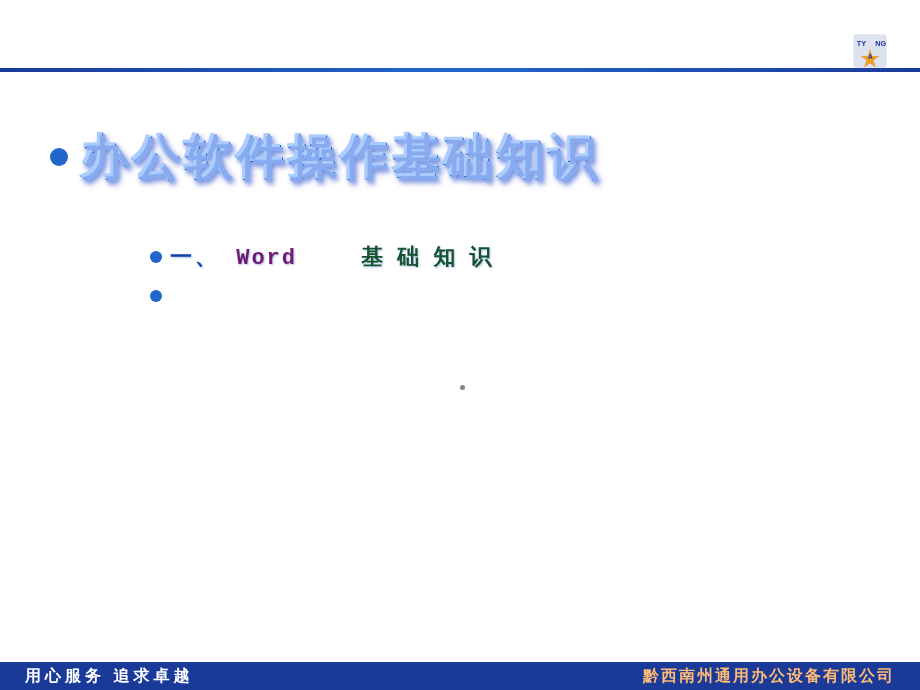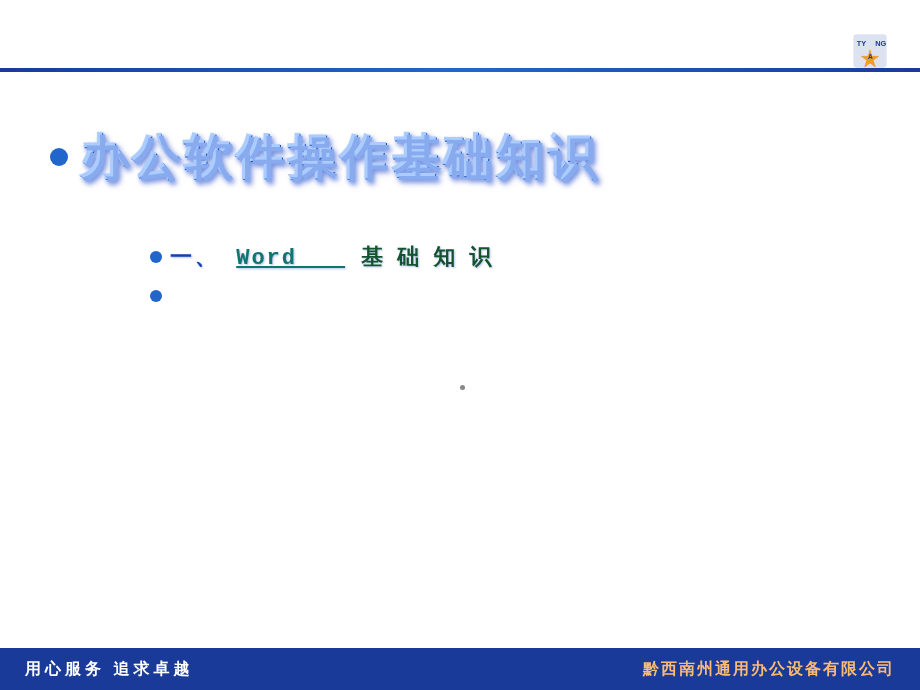--- a/index.html
+++ b/index.html
@@ -127,25 +127,24 @@
       font-family: 'Courier New', 'STKaiti', monospace;
       text-shadow: 1px 1px 2px rgba(0,50,200,0.3);
     }
 
     .sub-item-text .cn-num {
       font-family: 'KaiTi', 'STKaiti', serif;
       color: #1144aa;
     }
 
     .sub-item-text .app-name {
-      color: #0f766e;
+      color: #701a75;
       font-family: 'Courier New', monospace;
       font-weight: bold;
       letter-spacing: 2px;
-      text-decoration: underline;
     }
 
     .sub-item-text .desc {
       color: #14532d;
       font-family: 'SimHei', 'Microsoft YaHei', sans-serif;
       letter-spacing: 4px;
     }
 
     
     .center-dot {
@@ -157,21 +156,21 @@
       background: #888;
       border-radius: 50%;
     }
 
     
     .footer {
       position: absolute;
       bottom: 0;
       left: 0;
       right: 0;
-      height: 42px;
+      height: 28px;
       background: #1a3a9a;
       display: flex;
       align-items: center;
       justify-content: space-between;
       padding: 0 25px;
     }
 
     .footer-left {
       color: #ffffff;
       font-size: 16px;

